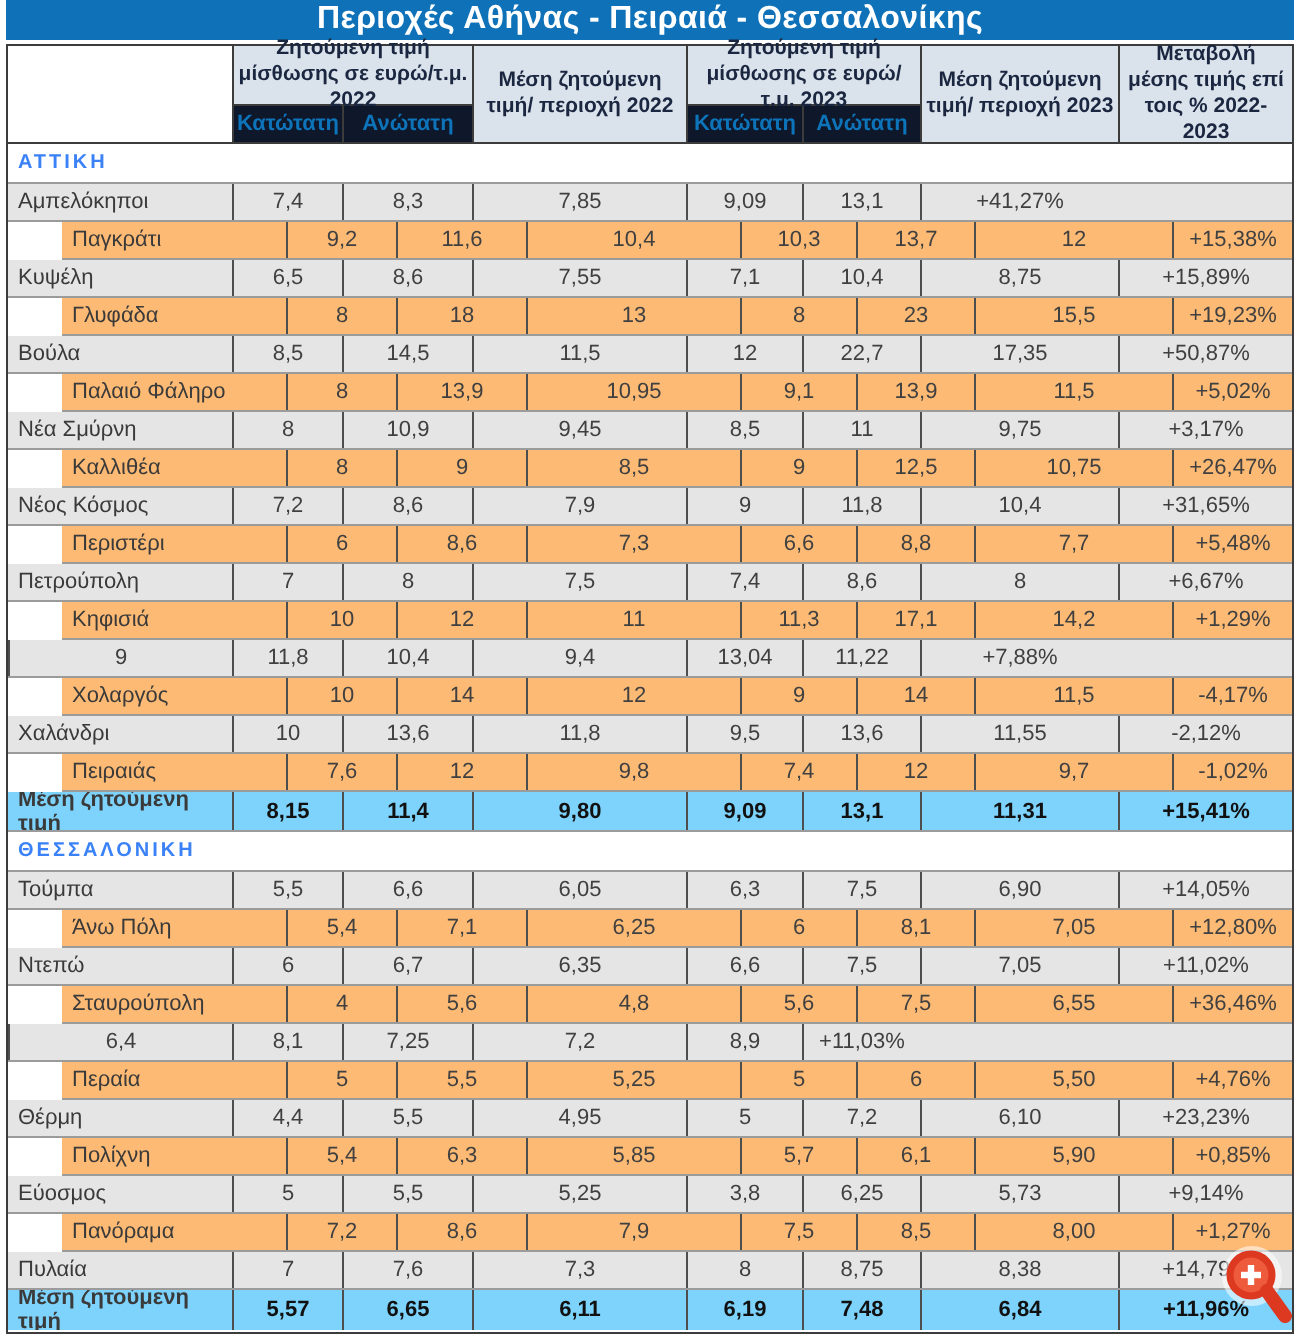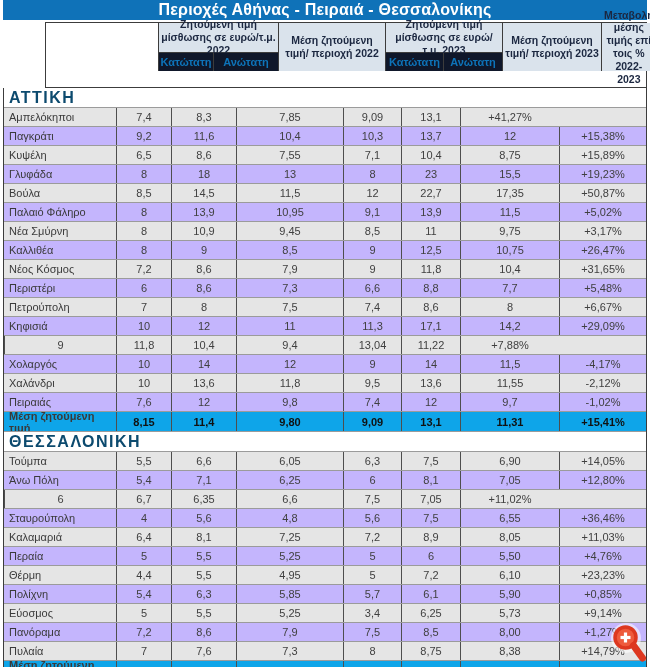--- a/index.html
+++ b/index.html
@@ -10,21 +10,21 @@
   .titlebar {
     height:20px; line-height:20px; background:#0f72b8; color:#fff;
     text-align:center; font-weight:bold; font-size:16px; letter-spacing:.2px;
   }
   .gap { height:2px; }
 
   :root { --cols:112px 55px 65px 107px 58px 59px 99px 1fr; }
 
   .hdr {
     display:grid; grid-template-columns:var(--cols); grid-template-rows:30px 18px;
-    border:1px solid #3c3c3c; height:66px; background:#fff;margin-left:42px;
+    border:1px solid #3c3c3c; height:50px; background:#fff;
   }
   .hdr > div { display:flex; align-items:center; justify-content:center; text-align:center; }
   .h-area   { grid-column:1; grid-row:1 / 3; background:#fff; }
   .h-g22    { grid-column:2 / 4; grid-row:1; }
   .h-m22    { grid-column:4; grid-row:1 / 3; }
   .h-g23    { grid-column:5 / 7; grid-row:1; }
   .h-m23    { grid-column:7; grid-row:1 / 3; }
   .h-chg    { grid-column:8; grid-row:1 / 3; }
   .h-group, .h-mean {
     background:#dae3ec; color:#1b2740; font-weight:bold; font-size:10.5px; line-height:1.22;
@@ -34,31 +34,31 @@
   .h-sub {
     background:#0f172a; color:#0d74ba; font-weight:bold; font-size:11px;
     border-left:1px solid #3c3c3c; grid-row:2;
   }
   .h-sub.s2 { grid-column:2; } .h-sub.s3 { grid-column:3; }
   .h-sub.s5 { grid-column:5; } .h-sub.s6 { grid-column:6; }
 
   .tbl { border:1px solid #3c3c3c; border-top:none; height:595px; background:#fff; }
   .sec-row {
     height:20px; display:flex; align-items:center; padding-left:5px; background:#fff;
-    color:#0c4a6e; font-weight:bold; font-size:16px; letter-spacing:1.5px;
+    color:#3b82f6; font-weight:bold; font-size:10px; letter-spacing:1.5px;
     border-bottom:1px solid #9b9b9b;
     text-align:right;
   }
   .row {
     display:grid; grid-template-columns:var(--cols); height:19px;
     border-bottom:1px solid #9b9b9b; font-size:11px; color:#404040;
   }
   .row.odd  { background:#e5e5e5; }
-  .row.even { background:#c4b5fd; }
-  .row.summary { background:#0ea5e9; font-weight:bold; color:#111; height:20px; font-size:11px; }
+  .row.even { background:#fdba74;margin-left:27px; }
+  .row.summary { background:#7dd3fc; font-weight:bold; color:#111; height:20px; font-size:11px; }
   .row:last-child { border-bottom:none; }
   .cell { display:flex; align-items:center; justify-content:center; border-left:1px solid #4e4e4e; overflow:hidden; }
   .cell.name { justify-content:flex-start; padding-left:5px; border-left:none; color:#3a3a3a; }
 
   .zoom-btn {
     position:absolute; right:1px; bottom:2px; width:40px; height:44px;
     cursor:pointer; background:transparent; border:none;
   }
 </style>
 </head>
@@ -194,21 +194,21 @@
         <div class="cell">+6,67%</div>
       </div>
       <div class="row even">
         <div class="cell name">Κηφισιά</div>
         <div class="cell">10</div>
         <div class="cell">12</div>
         <div class="cell">11</div>
         <div class="cell">11,3</div>
         <div class="cell">17,1</div>
         <div class="cell">14,2</div>
-        <div class="cell">+29,09%</div>
+        <div class="cell">+1,29%</div>
       </div>
       <div class="row odd">
         <div class="cell">9</div>
         <div class="cell">11,8</div>
         <div class="cell">10,4</div>
         <div class="cell">9,4</div>
         <div class="cell">13,04</div>
         <div class="cell">11,22</div>
         <div class="cell">+7,88%</div>
       </div>
@@ -267,46 +267,45 @@
         <div class="cell name">Άνω Πόλη</div>
         <div class="cell">5,4</div>
         <div class="cell">7,1</div>
         <div class="cell">6,25</div>
         <div class="cell">6</div>
         <div class="cell">8,1</div>
         <div class="cell">7,05</div>
         <div class="cell">+12,80%</div>
       </div>
       <div class="row odd">
+        <div class="cell name">Ντεπώ</div>
         <div class="cell">6</div>
         <div class="cell">6,7</div>
         <div class="cell">6,35</div>
         <div class="cell">6,6</div>
         <div class="cell">7,5</div>
         <div class="cell">7,05</div>
         <div class="cell">+11,02%</div>
       </div>
       <div class="row even">
         <div class="cell name">Σταυρούπολη</div>
         <div class="cell">4</div>
         <div class="cell">5,6</div>
         <div class="cell">4,8</div>
         <div class="cell">5,6</div>
         <div class="cell">7,5</div>
         <div class="cell">6,55</div>
         <div class="cell">+36,46%</div>
       </div>
       <div class="row odd">
-        <div class="cell name">Καλαμαριά</div>
         <div class="cell">6,4</div>
         <div class="cell">8,1</div>
         <div class="cell">7,25</div>
         <div class="cell">7,2</div>
         <div class="cell">8,9</div>
-        <div class="cell">8,05</div>
         <div class="cell">+11,03%</div>
       </div>
       <div class="row even">
         <div class="cell name">Περαία</div>
         <div class="cell">5</div>
         <div class="cell">5,5</div>
         <div class="cell">5,25</div>
         <div class="cell">5</div>
         <div class="cell">6</div>
         <div class="cell">5,50</div>
@@ -330,21 +329,21 @@
         <div class="cell">5,7</div>
         <div class="cell">6,1</div>
         <div class="cell">5,90</div>
         <div class="cell">+0,85%</div>
       </div>
       <div class="row odd">
         <div class="cell name">Εύοσμος</div>
         <div class="cell">5</div>
         <div class="cell">5,5</div>
         <div class="cell">5,25</div>
-        <div class="cell">3,4</div>
+        <div class="cell">3,8</div>
         <div class="cell">6,25</div>
         <div class="cell">5,73</div>
         <div class="cell">+9,14%</div>
       </div>
       <div class="row even">
         <div class="cell name">Πανόραμα</div>
         <div class="cell">7,2</div>
         <div class="cell">8,6</div>
         <div class="cell">7,9</div>
         <div class="cell">7,5</div>

